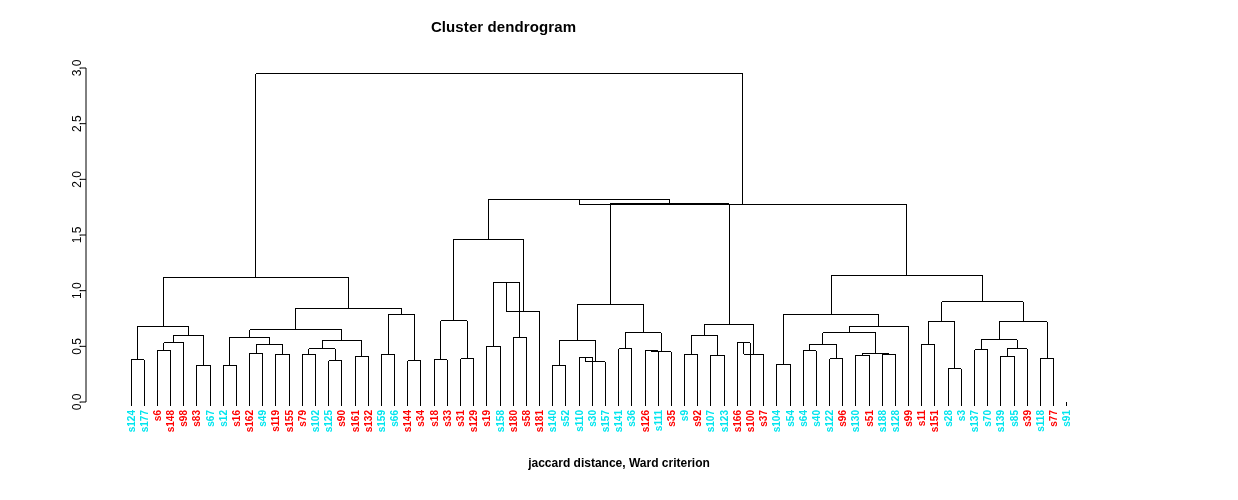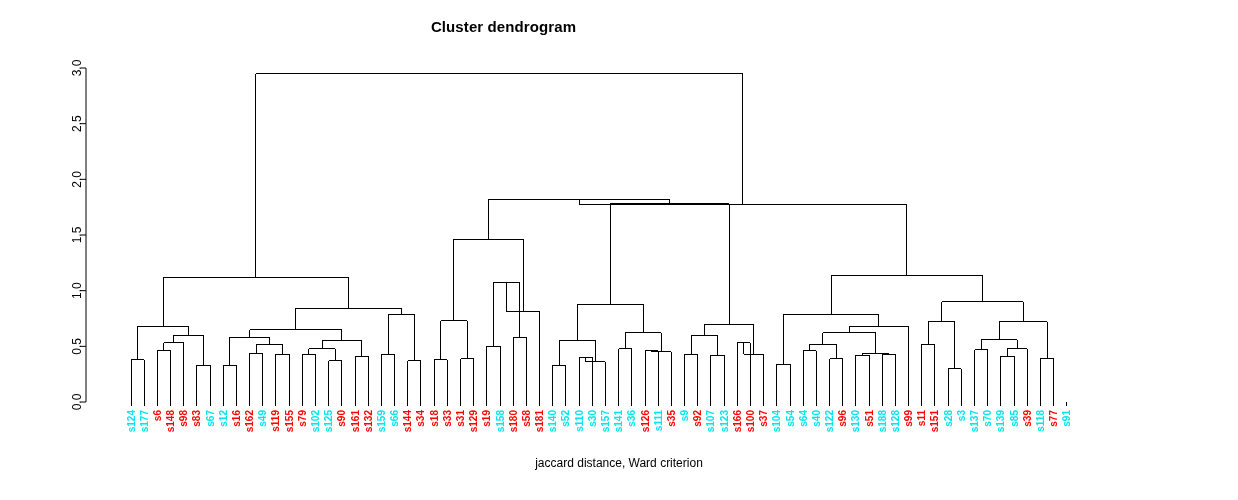--- a/index.html
+++ b/index.html
@@ -10,21 +10,21 @@
     color:#000000;
   }
   #plot-root{position:relative;width:1238px;height:500px;background:#fff;}
   #plot-title{
     position:absolute;left:0;top:18px;width:1007px;
     text-align:center;font-size:15px;font-weight:bold;
     letter-spacing:0.1px;
   }
   #x-axis-label{
     position:absolute;left:0;top:456px;width:1238px;
-    text-align:center;font-size:12px;font-weight:normal;
+    text-align:center;font-size:12px;font-weight:bold;
   }
   #dendro-svg{position:absolute;left:0;top:0;}
   .axis-tick-label{
     font-size:12px;fill:#000;font-family:"Liberation Sans", sans-serif;
   }
   .leaf-label{
     font-size:10px;font-family:"Liberation Sans", sans-serif;
     font-weight:bold;
   }
 </style>

